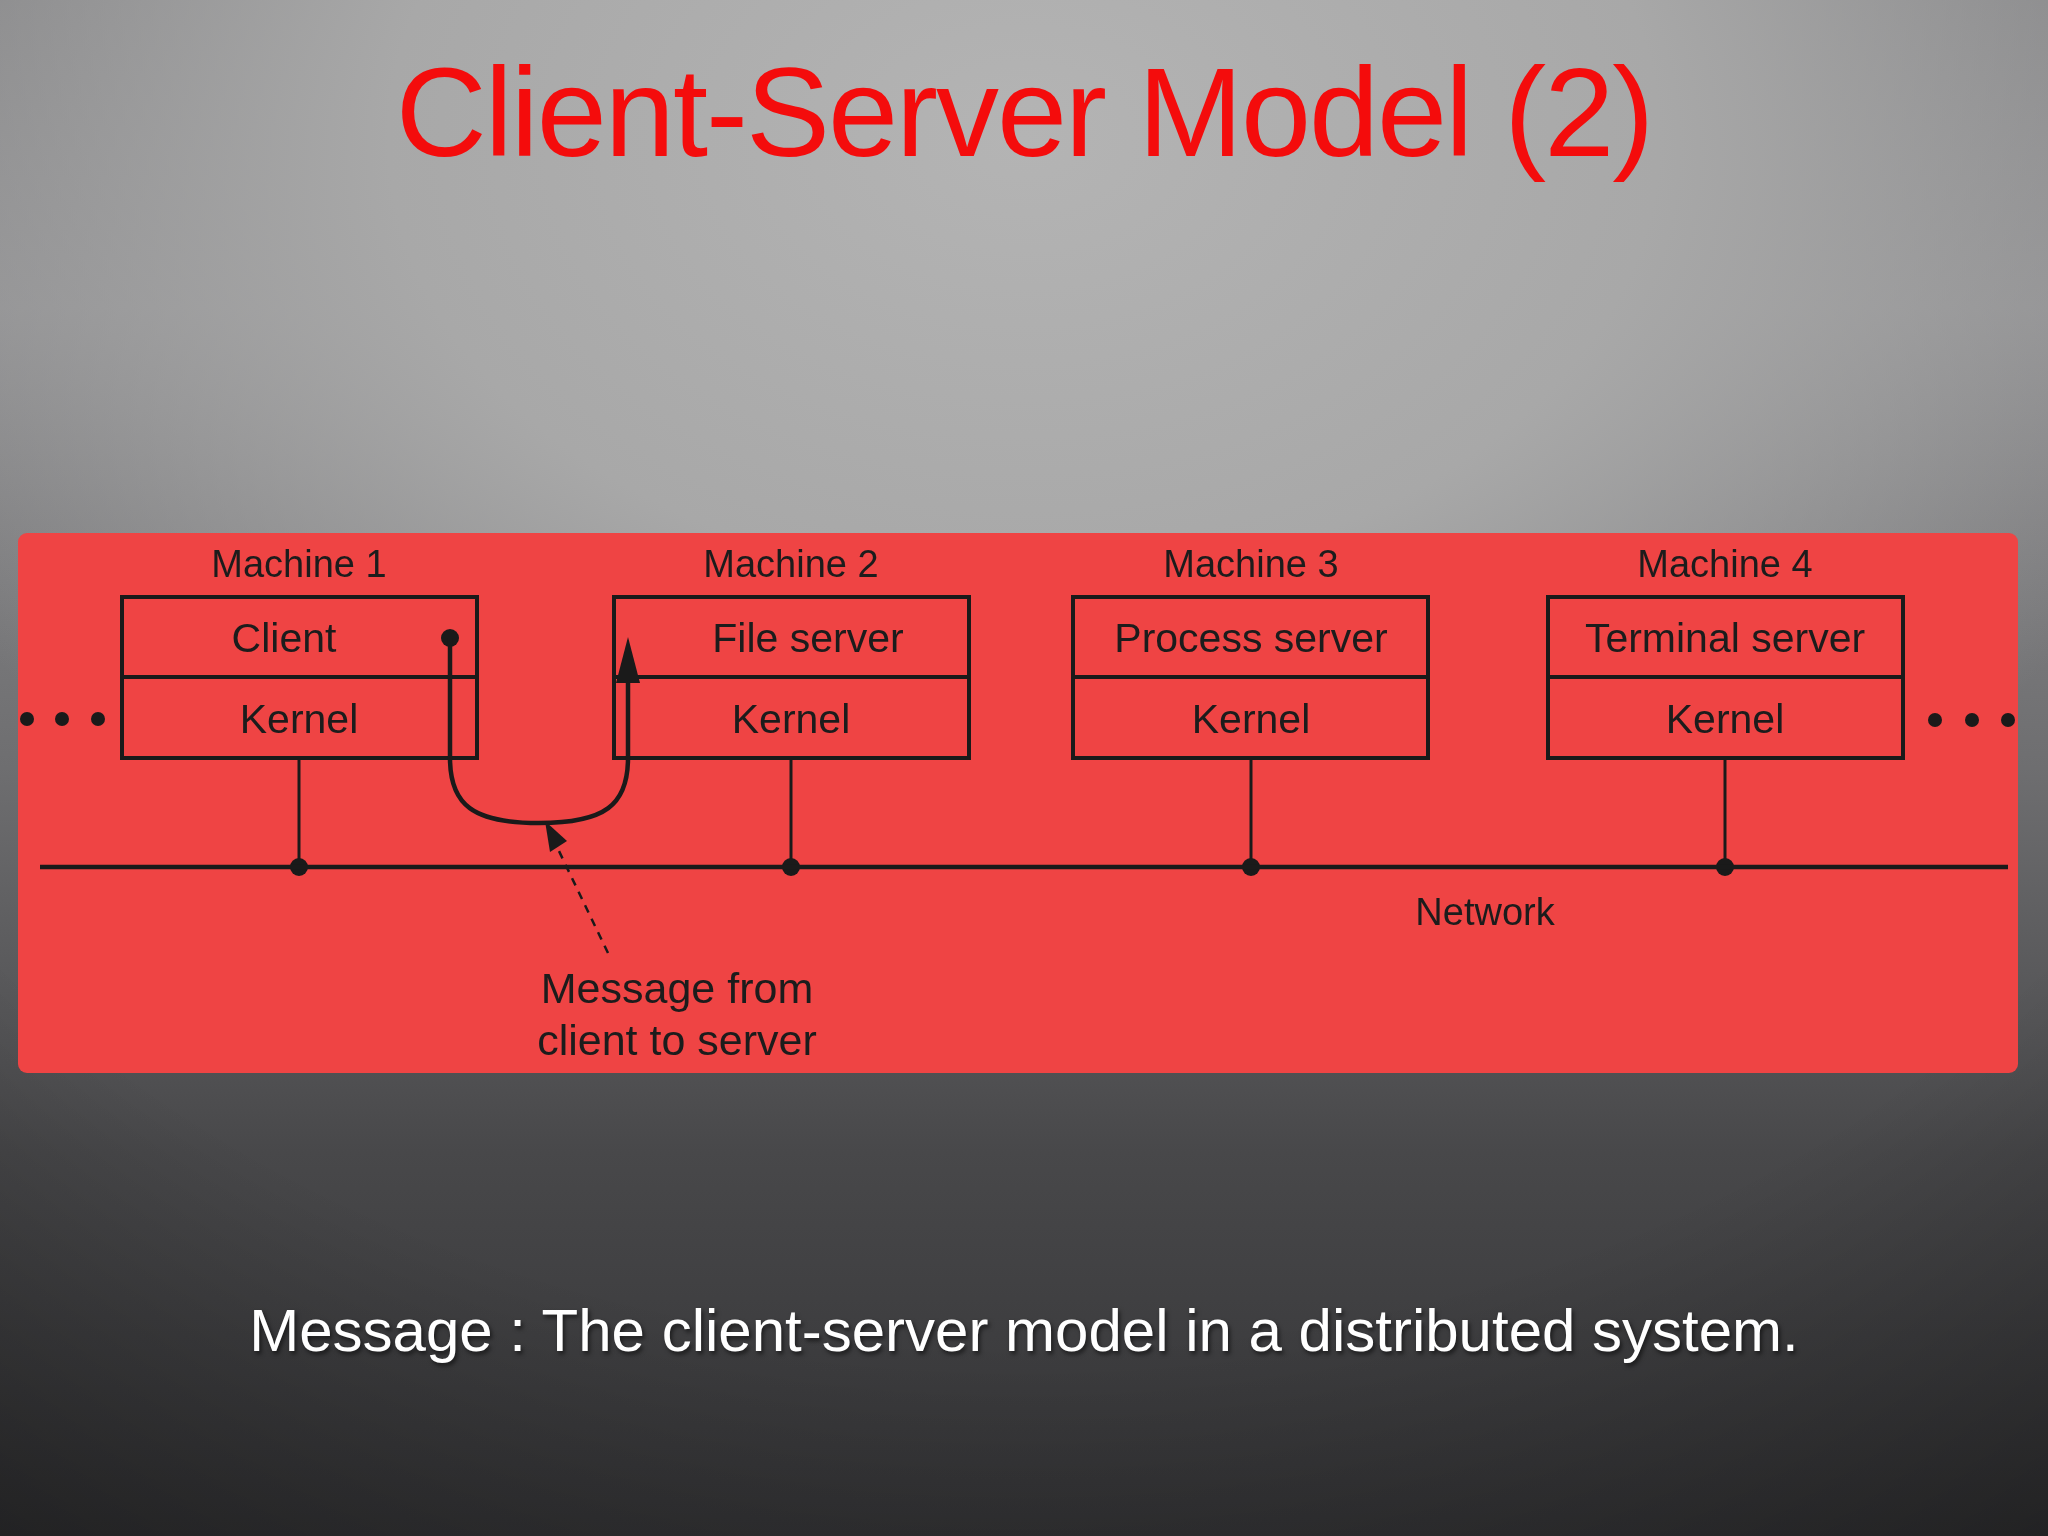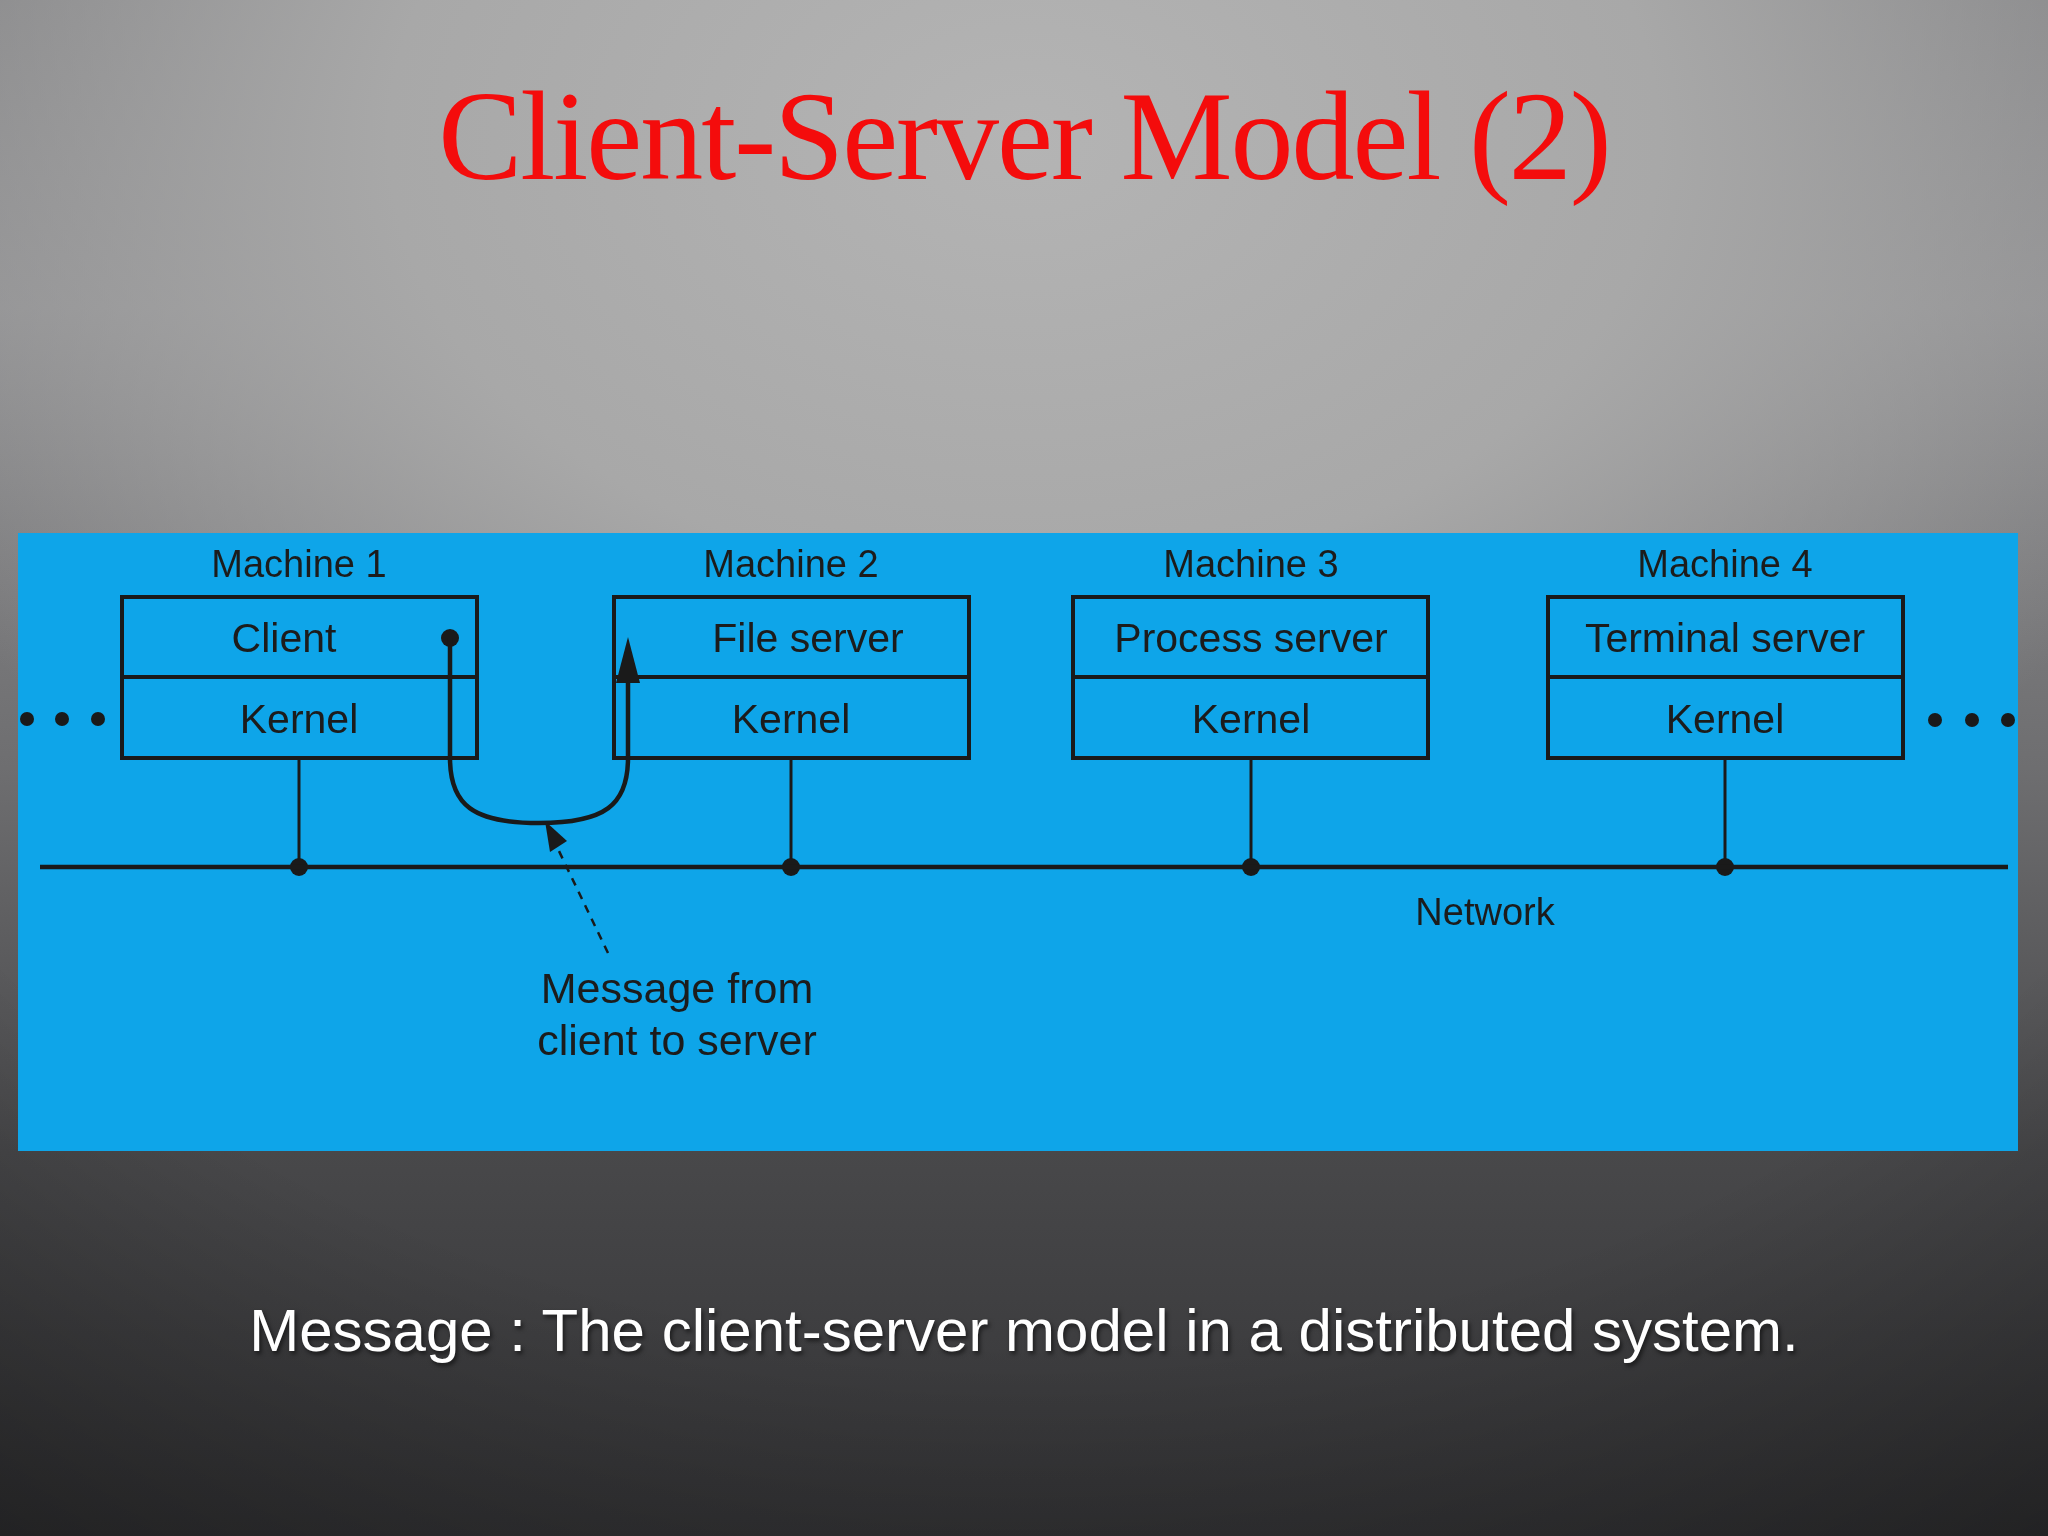--- a/index.html
+++ b/index.html
@@ -5,27 +5,28 @@
   html,body{margin:0;padding:0;}
   body{
     width:2048px;height:1536px;position:relative;overflow:hidden;
     font-family:"Liberation Sans","DejaVu Sans",sans-serif;
     background:
       radial-gradient(ellipse 130% 130% at 50% 25%, rgba(0,0,0,0) 48%, rgba(0,0,0,0.82) 100%),
       radial-gradient(ellipse 62% 58% at 50% 9%, #b4b4b4 0%, #a8a8a8 50%, rgba(150,150,152,0) 100%),
       linear-gradient(180deg, #828284 0%, #8e8e90 20%, #6e6e70 50%, #48484a 75%, #333335 100%);
   }
   .slide-title{
-    position:absolute;top:52px;left:0;width:2048px;height:170px;
+    position:absolute;top:27px;left:0;width:2048px;height:170px;
     display:flex;align-items:center;justify-content:center;
-    font-size:126px;font-weight:400;letter-spacing:-2px;white-space:nowrap;font-family:Liberation Serif, serif;
+    font-size:126px;font-weight:400;letter-spacing:-2px;white-space:nowrap;
   }
   .diagram-panel{
-    position:absolute;left:18px;top:533px;width:2000px;height:618px;
-    background:#0ea5e9;
+    position:absolute;left:18px;top:533px;width:2000px;height:540px;
+    background:#ef4444;
+    border-radius:9px;
   }
   .diagram-panel svg{display:block;width:2000px;height:529px;}
   svg text{
     font-family:"Liberation Sans","DejaVu Sans",sans-serif;
     fill:#1c1c1c;
   }
   .machine-title{font-size:38px;}
   .box-label{font-size:41px;}
   .network-label{font-size:38px;}
   .message-label{font-size:43px;}

